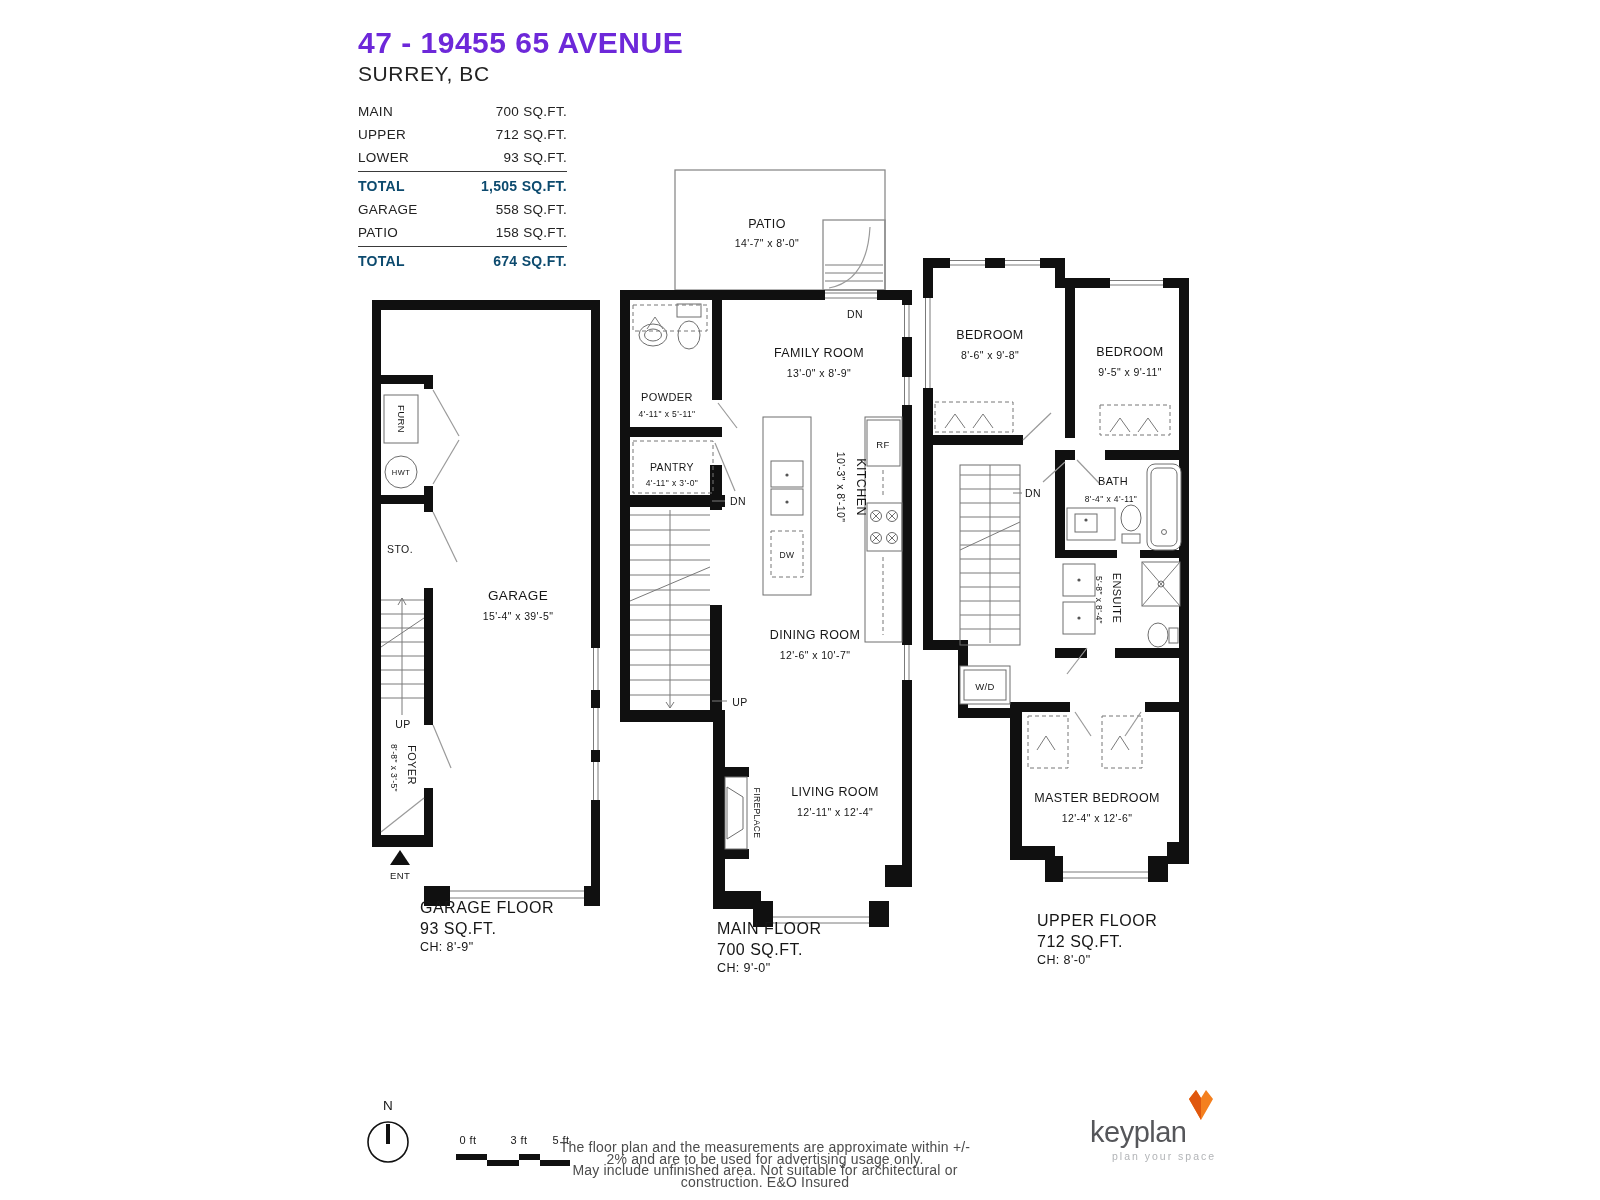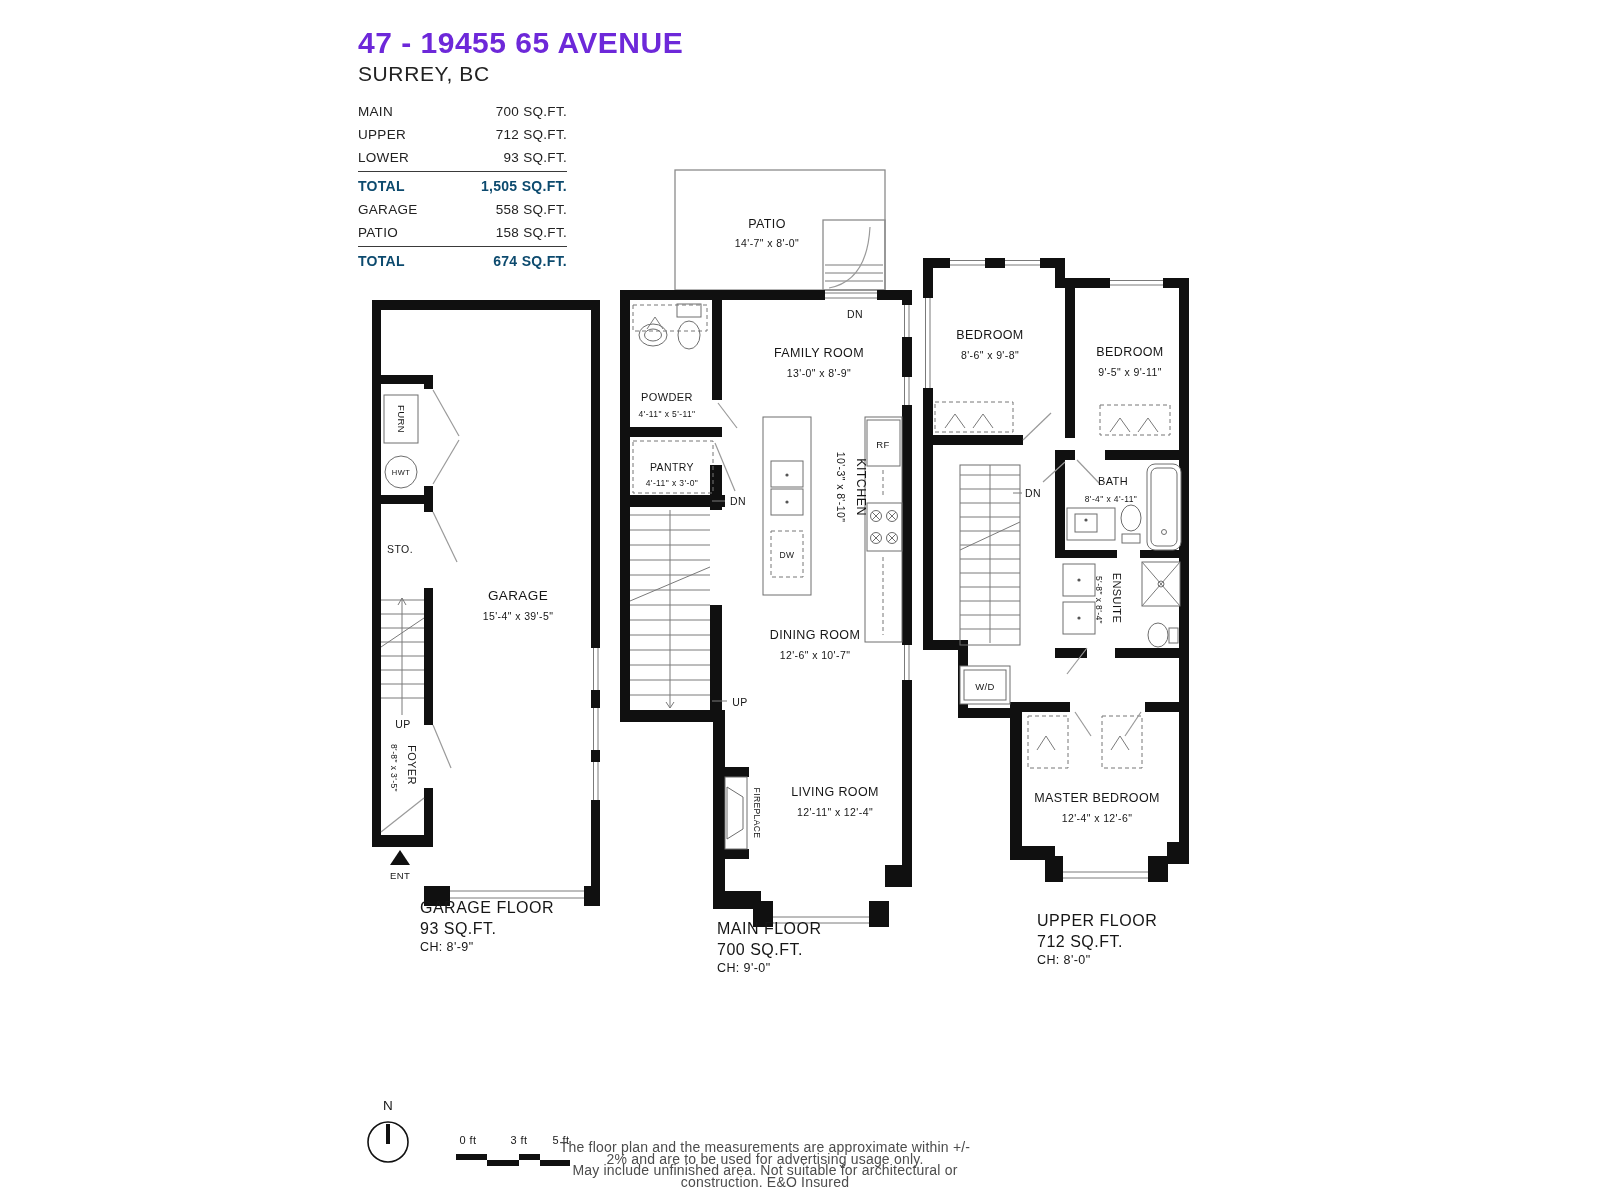--- a/index.html
+++ b/index.html
@@ -437,14 +437,22 @@
       <rect x="71" y="26" width="21" height="6"></rect>
       <rect x="92" y="32" width="30" height="6"></rect>
     </g>
   </svg>
 
   <div class="abs disclaimer" style="left:555px;top:1142px">
     <div>The floor plan and the measurements are approximate within +/- 2% and are to be used for advertising usage only.</div>
     <div>May include unfinished area. Not suitable for architectural or construction. E&amp;O Insured</div>
   </div>
 
+  <div class="abs kp" style="left:1090px;top:1088px">
+    <svg width="30" height="32" viewBox="0 0 30 32" style="position:absolute;right:4px;top:2px">
+      <path d="M3,9 L10,0 L15,8 L20,0 L27,9 L15,30 Z" fill="#f4801f"></path>
+      <path d="M3,9 L10,0 L15,8 L15,30 Z" fill="#e0570e"></path>
+    </svg>
+    <div class="kp-text">keyplan</div>
+    <div class="kp-tag">plan your space</div>
+  </div>
 
 </div>
 
 </body></html>

